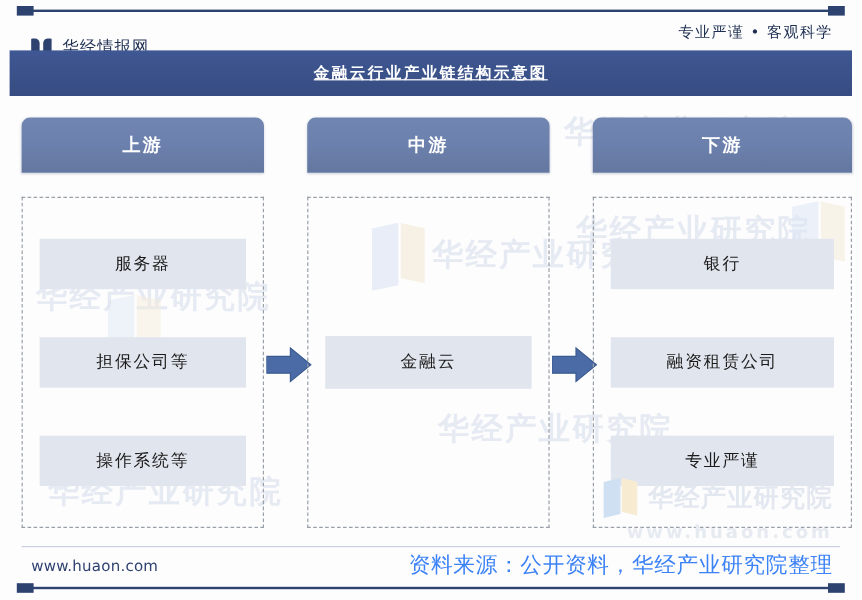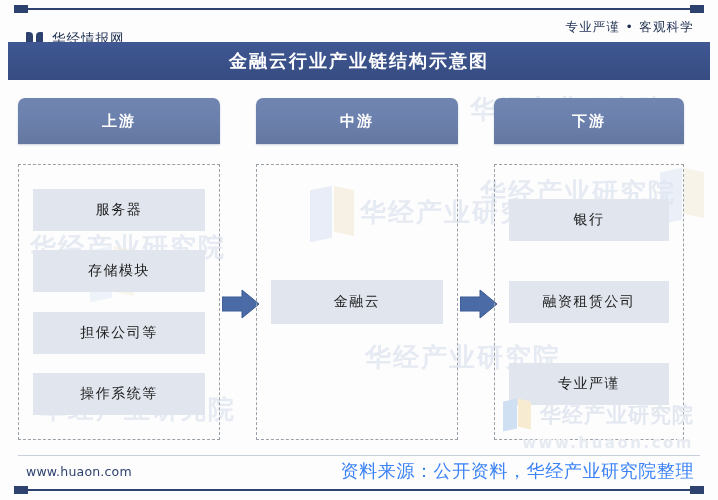--- a/index.html
+++ b/index.html
@@ -102,23 +102,24 @@
     left: 8px;
     right: 8px;
     height: 38px;
     background: linear-gradient(180deg,#3f5793 0%, #3a5189 55%, #364c82 100%);
     display: flex;
     align-items: center;
     justify-content: center;
   }
   .title-band .title-text {
     color: #ffffff;
-    font-size: 18px;
+    font-size: 13px;
     font-weight: 700;
     letter-spacing: 2px;
+    text-decoration: underline;
   }
 
   
   .wm {
     position: absolute;
     color: #dfe4ee;
     font-size: 26px;
     font-weight: 700;
     letter-spacing: 2px;
     white-space: nowrap;
@@ -155,21 +156,21 @@
   .wms2 { left: 660px; top: 170px; opacity: .55; }
   .wms3 { left: 90px;  top: 248px; opacity: .45; }
 
   
   .stage {
     position: absolute;
     top: 98px;
   }
   .stage.up   { left: 18px;  width: 202px; }
   .stage.mid  { left: 256px; width: 202px; }
-  .stage.down { left: 494px; width: 190px; }
+  .stage.down { left: 494px; width: 216px; }
 
   .stage-header {
     height: 46px;
     background: linear-gradient(180deg,#7085b0 0%, #6b80ac 50%, #64779f 100%);
     border-radius: 7px 7px 0 0;
     display: flex;
     align-items: center;
     justify-content: center;
     box-shadow: 0 1px 2px rgba(70,85,120,.25);
   }
@@ -352,23 +353,20 @@
   <div class="stage up">
     <div class="stage-header">
       <span class="stage-label">上游</span>
     </div>
     <div class="stage-body">
       <div class="items spread">
         <div class="item">
           <span class="item-label">服务器</span>
         </div>
         <div class="item">
-          <span class="item-label">存储模块</span>
-        </div>
-        <div class="item">
           <span class="item-label">担保公司等</span>
         </div>
         <div class="item">
           <span class="item-label">操作系统等</span>
         </div>
       </div>
     </div>
   </div>
 
   <div class="arrow a1">

